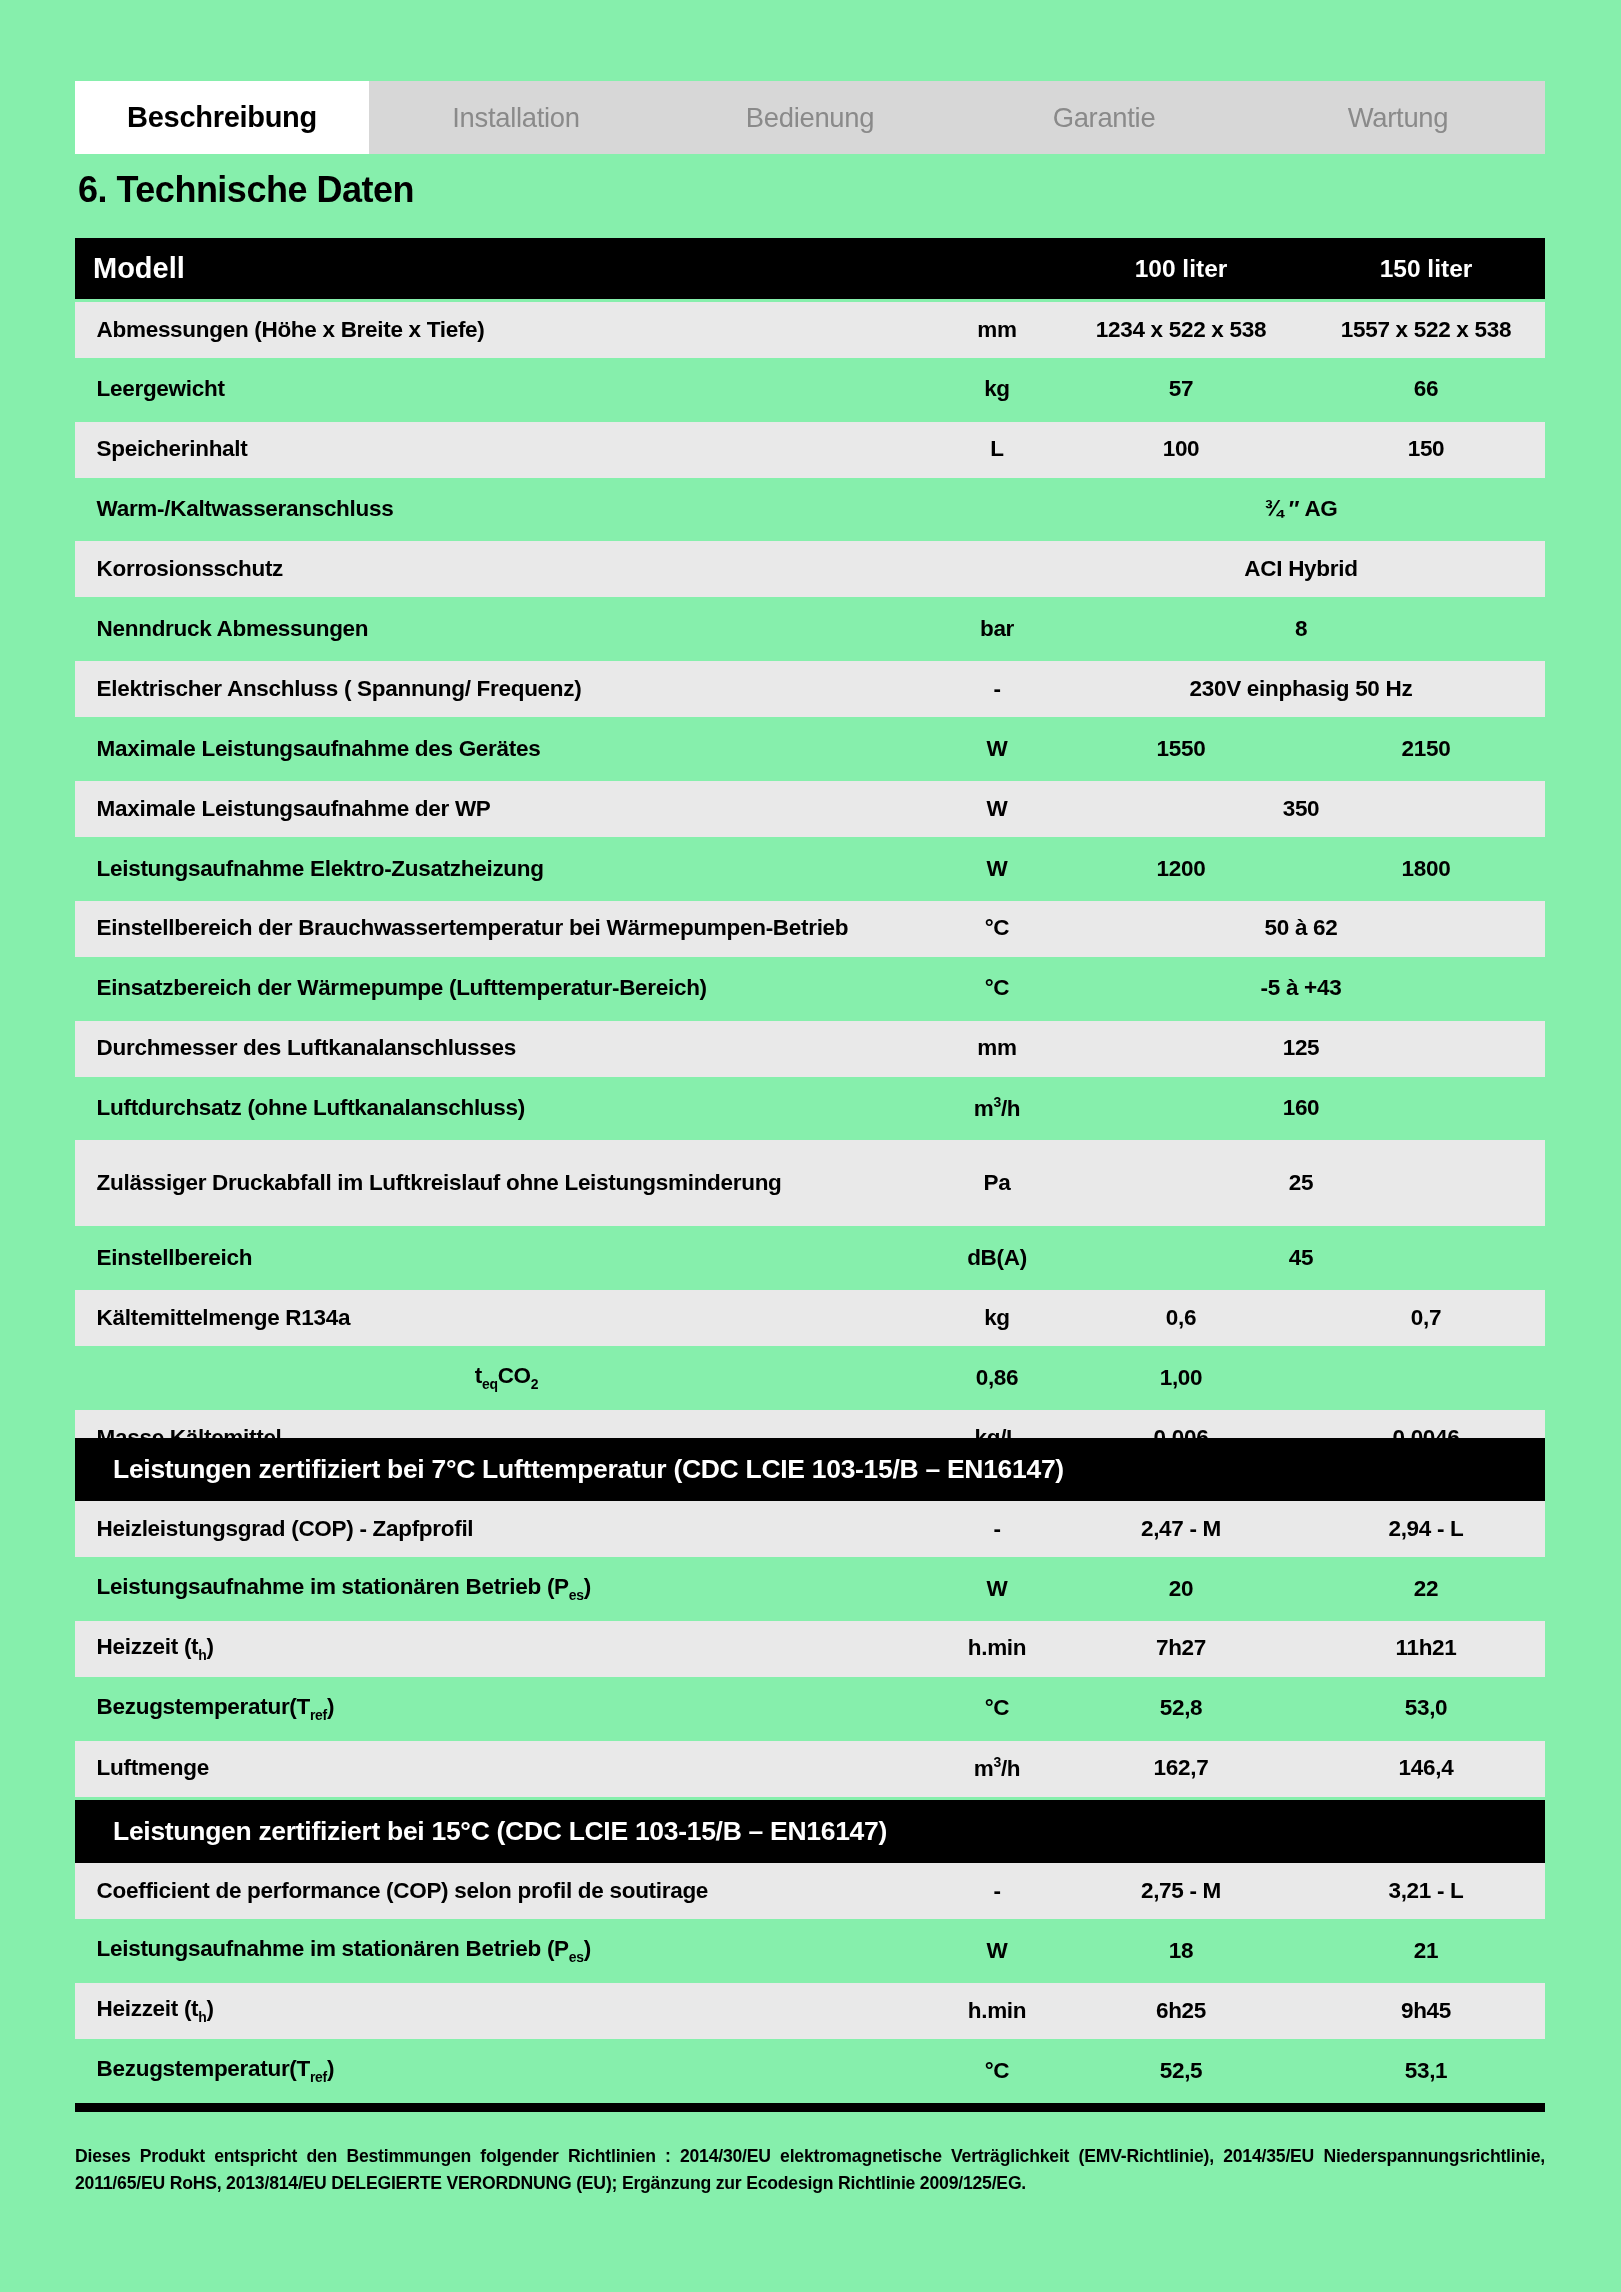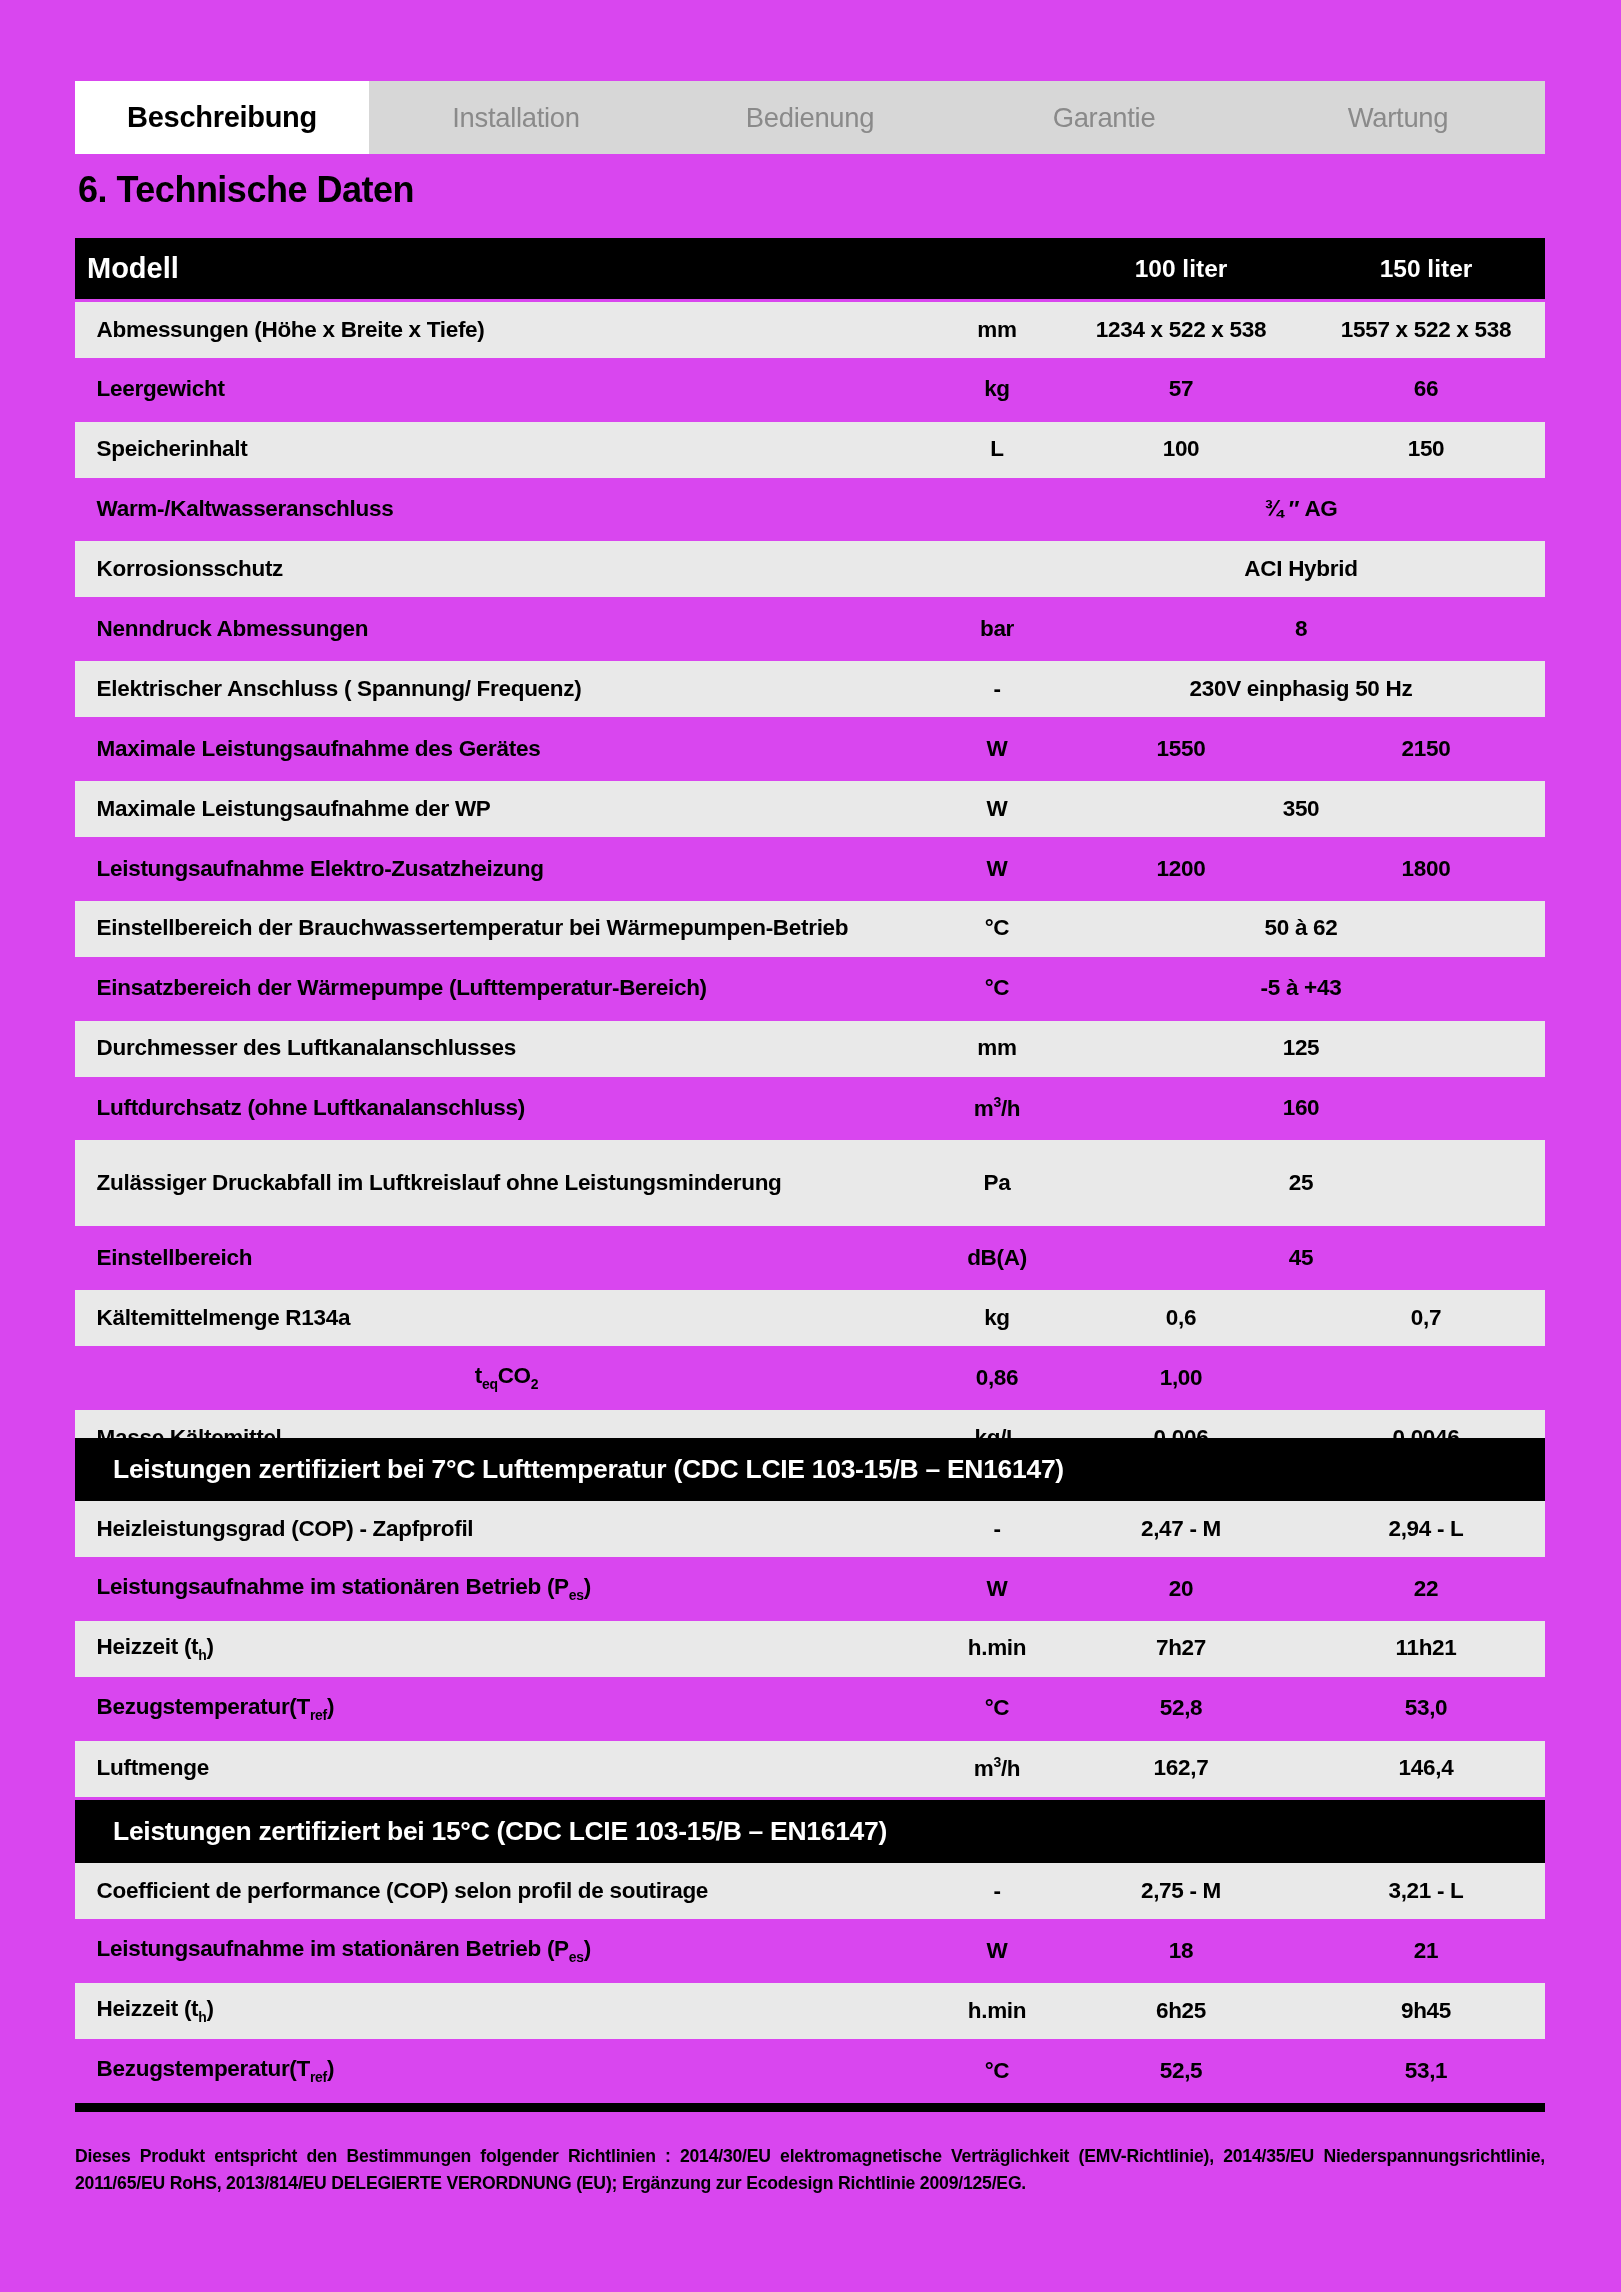--- a/index.html
+++ b/index.html
@@ -1,36 +1,36 @@
 <!DOCTYPE html>
 <html><head>
 <meta charset="utf-8">
 <style>
   html,body{margin:0;padding:0;background:#fff;}
-  .page{position:relative;width:1621px;height:2293px;background:#d946ef;
+  .page{position:relative;width:1621px;height:2293px;background:#86efac;
         font-family:"Liberation Sans","DejaVu Sans",sans-serif;color:#000;overflow:hidden;}
 
   
   .tabbar{position:absolute;left:75px;top:81px;width:1470px;height:73px;display:flex;}
   .tab{display:flex;align-items:center;justify-content:center;width:294px;height:73px;
        font-size:27.4px;color:var(--tab-inactive-text);cursor:pointer;letter-spacing:-0.3px;}
   .tab.active{background:#fff;color:#000;font-weight:bold;font-size:29px;}
   .graybar{display:flex;width:1176px;background:var(--tab-bar-bg);text-align:right;}
 
   
   .title{position:absolute;left:78px;top:169px;margin:0;font-size:36px;font-weight:bold;letter-spacing:-0.5px;}
 
   
   .table{position:absolute;left:75px;width:1470px;}
   #spec-table{top:238px;}
   #cert-tables{top:1438px;}
 
   .thead{display:grid;grid-template-columns:863px 118px 250px 240px;align-items:center;
          height:61px;background:var(--header-bg);color:#fff;margin-bottom:2.9px;}
-  .thead .model{font-size:29px;font-weight:bold;padding-left:12px;}
+  .thead .model{font-size:29px;font-weight:bold;padding-left:18px;}
   .thead .colh{font-size:24.5px;font-weight:bold;text-align:center;}
 
   .sechead{display:flex;align-items:center;height:63px;background:var(--header-bg);color:#fff;
            font-size:26.5px;font-weight:bold;padding-left:38px;margin-bottom:0;letter-spacing:-0.3px;}
 
   .trow{display:grid;grid-template-columns:863px 118px 250px 240px;align-items:center;
         height:56px;margin-bottom:3.9px;font-size:22.5px;font-weight:bold;letter-spacing:-0.3px;}
   .tbody .trow:nth-child(odd){background:var(--row-stripe);}
   .trow.tall{height:86px;}
   .c{line-height:1.1;}

